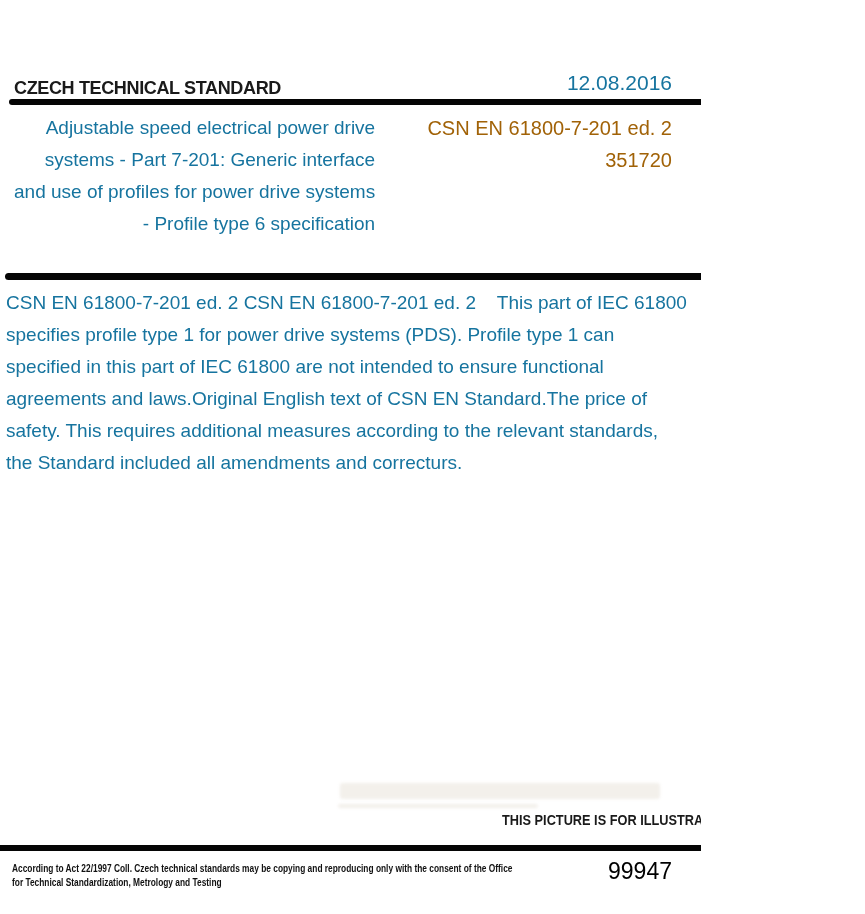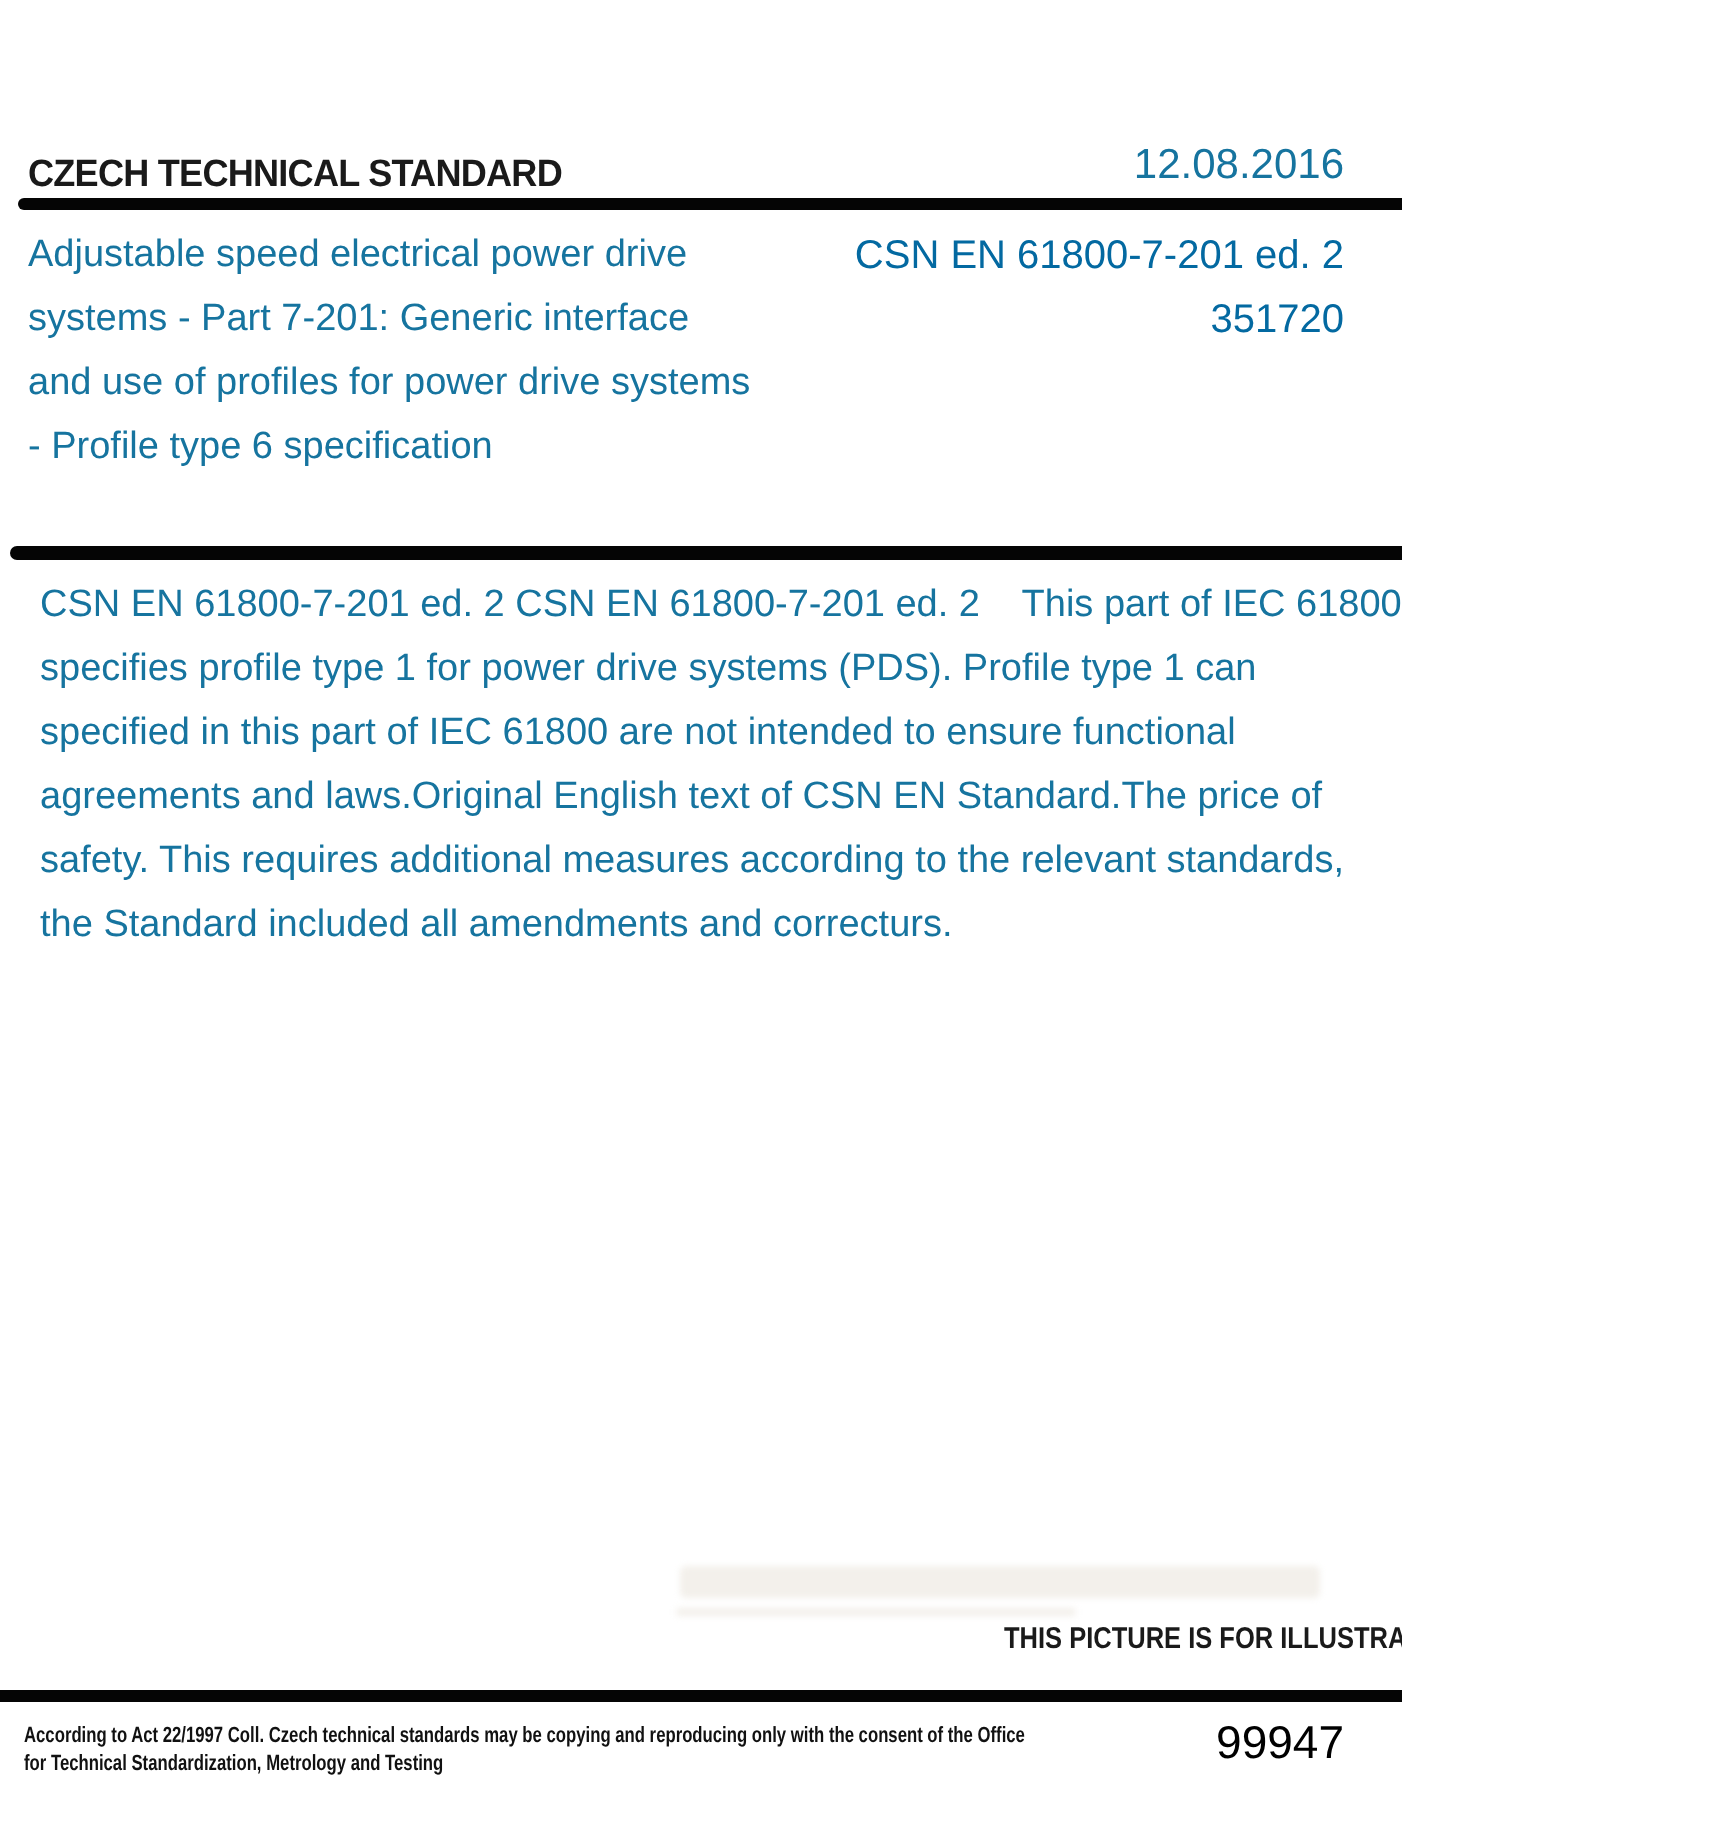--- a/index.html
+++ b/index.html
@@ -21,26 +21,26 @@
   }
   .issue-date {
     position: absolute; right: 29px; top: 71px;
     font-size: 21px; color: #16749f; white-space: pre;
   }
   .rule { position: absolute; background: #050505; }
   .rule-1 { left: 9px;  top: 99px;  width: 831px; height: 6px; border-radius: 3px; }
   .rule-2 { left: 5px;  top: 273px; width: 841px; height: 7px; border-radius: 3.5px; }
   .rule-3 { left: 0;    top: 845px; width: 835px; height: 6px; border-radius: 0 3px 3px 0; }
   
-  .doc-title { position: absolute; left: 14px; top: 112px; color: #16749f; }
+  .doc-title { position: absolute; left: 14px; top: 112px; color: #16749f; text-align: right; }
   .doc-title .line { font-size: 19px; line-height: 32px; white-space: pre; }
-  .doc-ref { position: absolute; right: 29px; top: 112px; text-align: right; color: #0369a1; }
+  .doc-ref { position: absolute; right: 29px; top: 112px; text-align: right; color: #a16207; }
   .doc-ref .line { font-size: 20px; line-height: 32px; white-space: pre; }
   
-  .abstract { position: absolute; left: 20px; top: 287px; color: #16749f; }
+  .abstract { position: absolute; left: 6px; top: 287px; color: #16749f; }
   .abstract .line { font-size: 19px; line-height: 32px; white-space: pre; }
   
   .ghost { position: absolute; background: rgba(214, 205, 188, 0.30); filter: blur(1.5px); border-radius: 3px; }
   .ghost-a { left: 340px; top: 783px; width: 320px; height: 16px; }
   .ghost-b { left: 338px; top: 804px; width: 200px; height: 4px; }
   .ghost-c { left: 770px; top: 886px; width: 90px;  height: 8px; }
   
   .illu-note {
     position: absolute; left: 502px; top: 811px;
     font-size: 15px; font-weight: bold; color: #1a1a1a;

